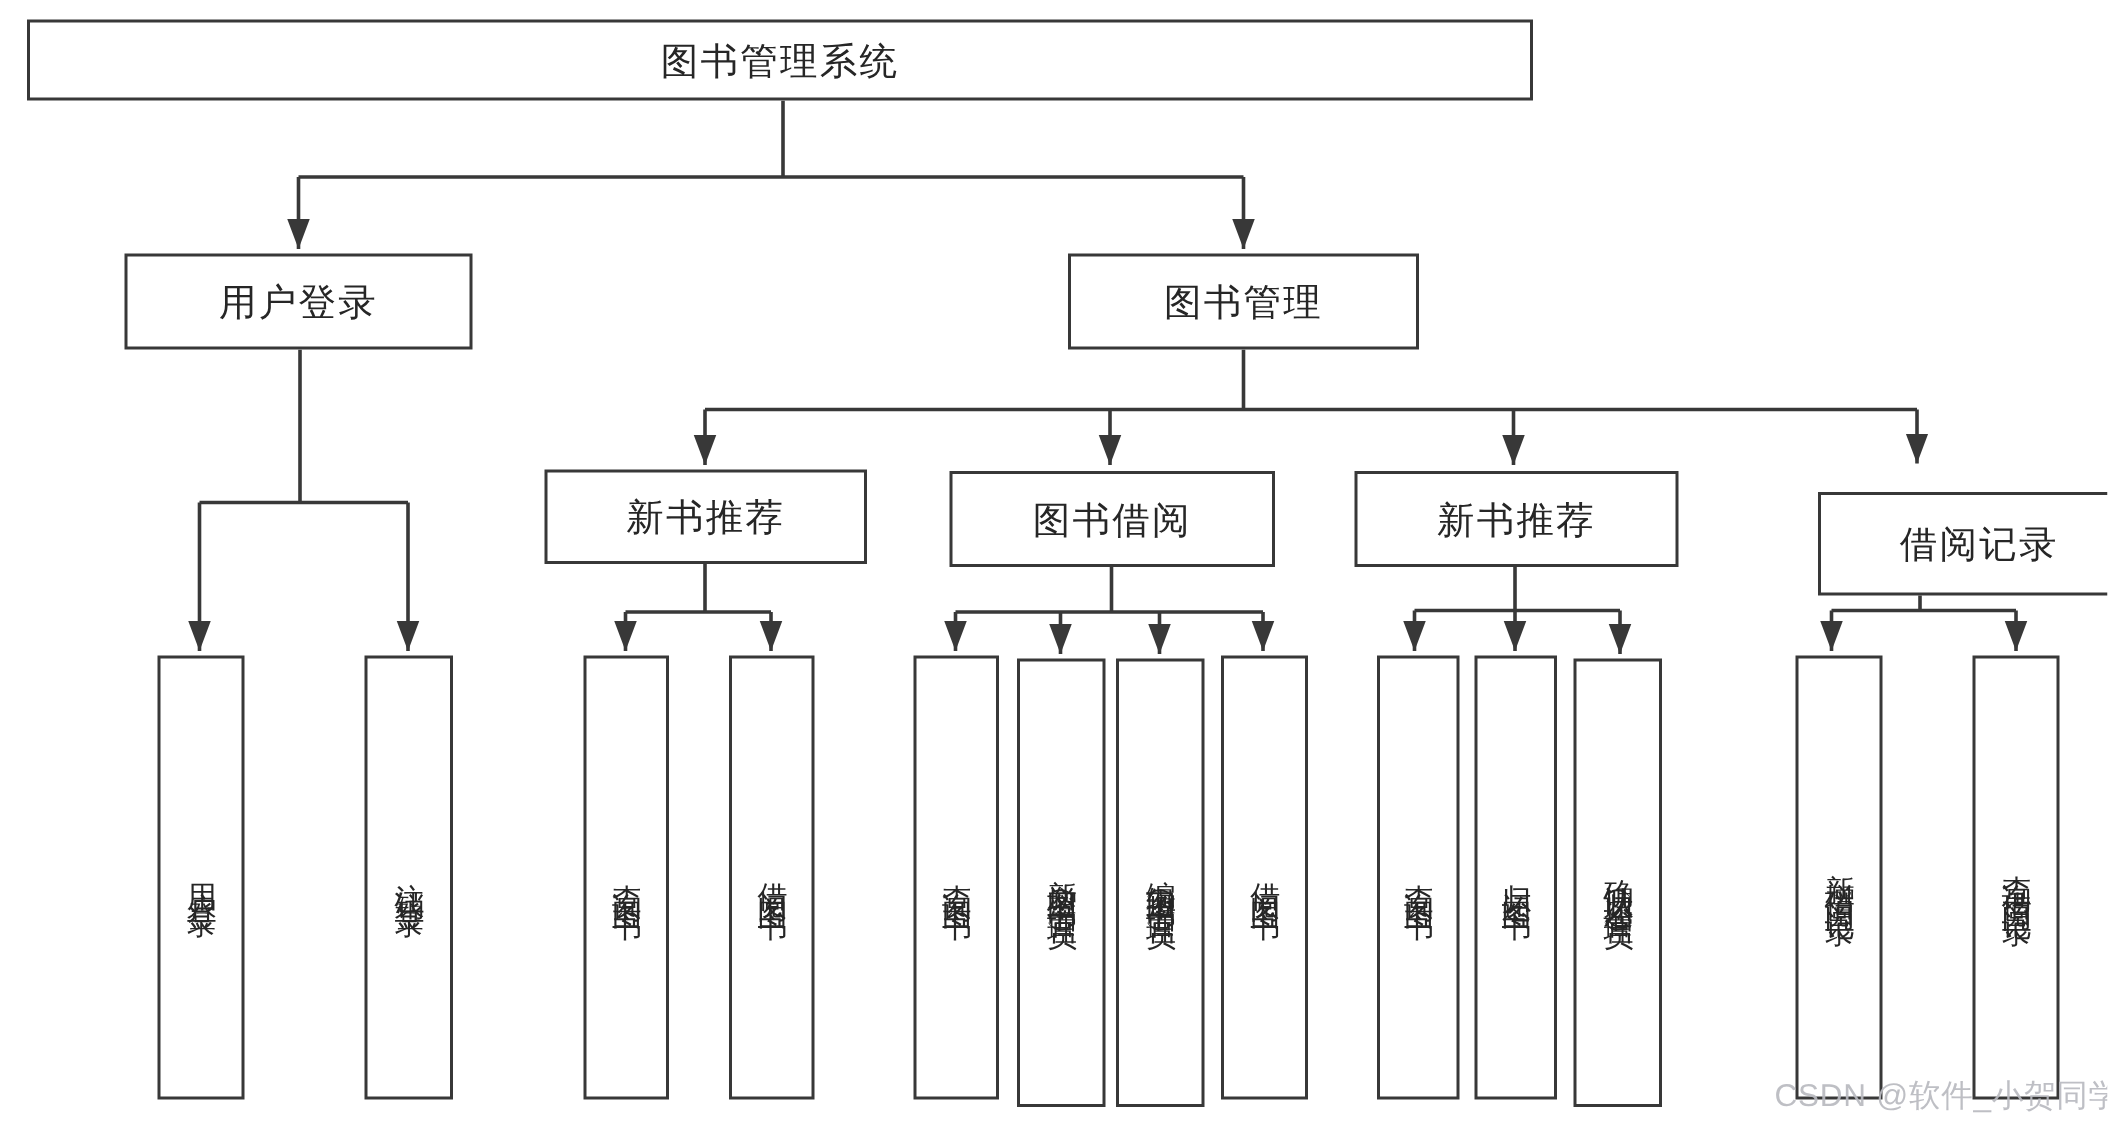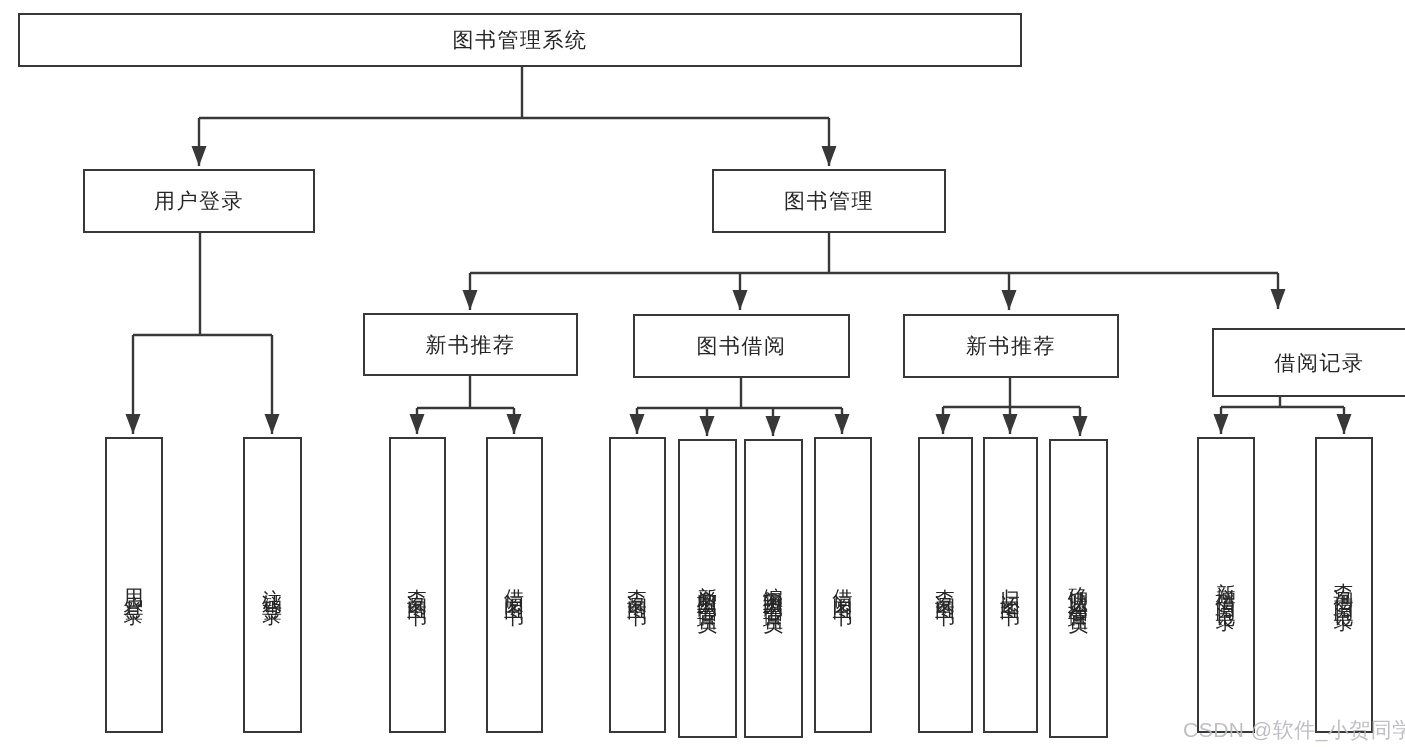--- a/index.html
+++ b/index.html
@@ -19,21 +19,21 @@
   }
   .hnode {
     position: absolute;
     box-sizing: border-box;
     border: 2.5px solid var(--line, #383838);
     background: #ffffff;
     color: var(--node-text, #262626);
     display: flex;
     align-items: center;
     justify-content: center;
-    font-size: 21px;
+    font-size: 25px;
     letter-spacing: 1.5px;
     z-index: 2;
   }
   .vnode {
     position: absolute;
     box-sizing: border-box;
     border: 2.5px solid var(--line, #383838);
     background: #ffffff;
     color: var(--node-text, #262626);
     display: flex;

